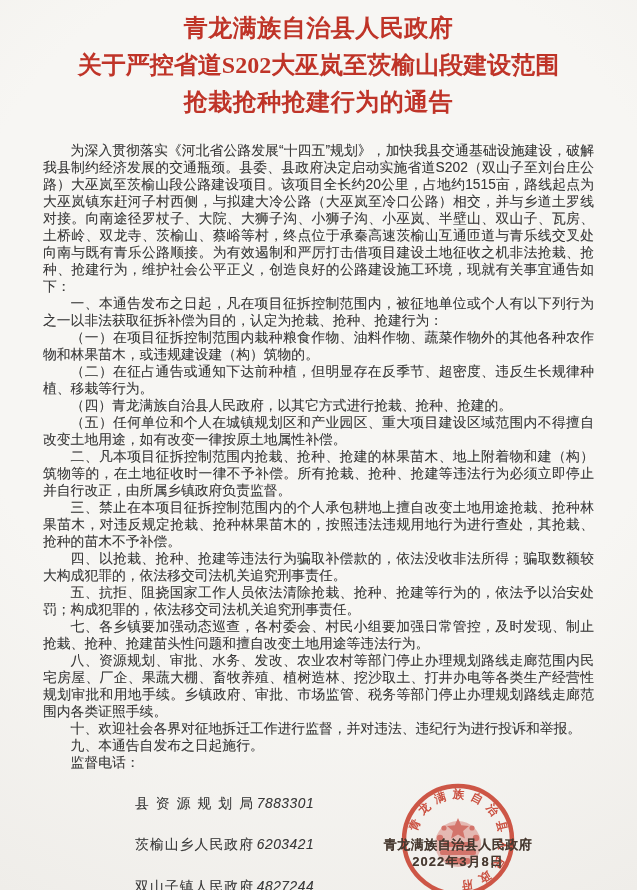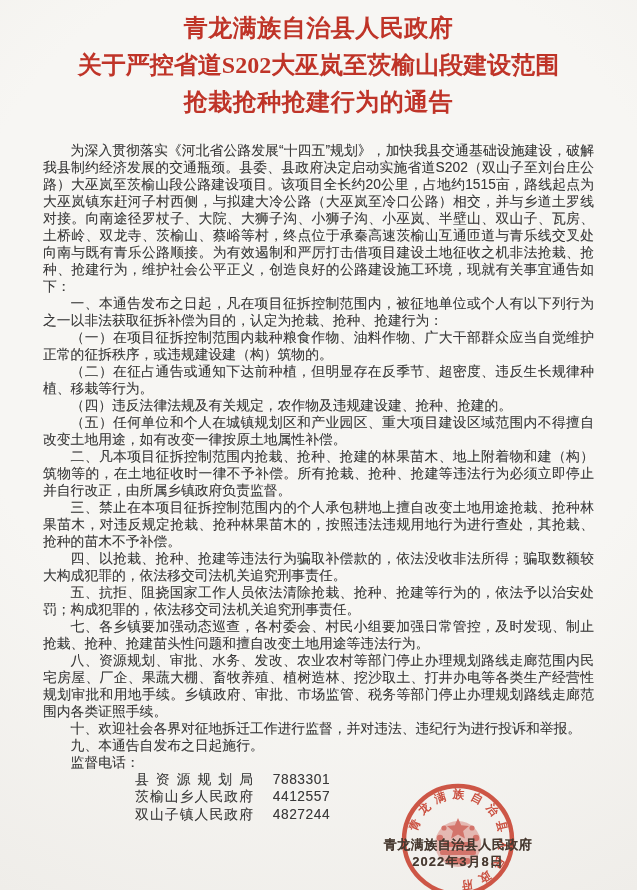--- a/index.html
+++ b/index.html
@@ -39,22 +39,23 @@
     margin: 0;
     text-indent: 2em;
   }
   .phones { margin: 0 0 0 92px; }
   .ph-row { line-height: 17.3px; white-space: nowrap; }
   .ph-name {
     display: inline-block;
     width: 118px;
     text-align: justify;
     text-align-last: justify;
+    margin-top: 24px;
   }
-  .ph-num { display: inline-block; margin-left: 16px; letter-spacing: 0.5px; }
+  .ph-num { display: inline-block; margin-left: 0; letter-spacing: 0.5px; font-style: italic; }
   .seal-wrap {
     position: absolute;
     left: 396px; top: 782px;
     width: 135px; height: 130px;
     pointer-events: none;
   }
   .signature {
     position: absolute;
     left: 378px; top: 837px;
     width: 160px;
@@ -74,42 +75,42 @@
 
   <header class="titles">
     <div class="title-line" style="color:#bf3428">青龙满族自治县人民政府</div>
     <div class="title-line" style="color:#bf3428; letter-spacing:0;">关于严控省道S202大巫岚至茨榆山段建设范围</div>
     <div class="title-line" style="color:#bf3428">抢栽抢种抢建行为的通告</div>
   </header>
 
   <main class="body-text">
     <p>为深入贯彻落实《河北省公路发展“十四五”规划》，加快我县交通基础设施建设，破解我县制约经济发展的交通瓶颈。县委、县政府决定启动实施省道S202（双山子至刘台庄公路）大巫岚至茨榆山段公路建设项目。该项目全长约20公里，占地约1515亩，路线起点为大巫岚镇东赶河子村西侧，与拟建大冷公路（大巫岚至冷口公路）相交，并与乡道土罗线对接。向南途径罗杖子、大院、大狮子沟、小狮子沟、小巫岚、半壁山、双山子、瓦房、土桥岭、双龙寺、茨榆山、蔡峪等村，终点位于承秦高速茨榆山互通匝道与青乐线交叉处向南与既有青乐公路顺接。为有效遏制和严厉打击借项目建设土地征收之机非法抢栽、抢种、抢建行为，维护社会公平正义，创造良好的公路建设施工环境，现就有关事宜通告如下：</p>
     <p>一、本通告发布之日起，凡在项目征拆控制范围内，被征地单位或个人有以下列行为之一以非法获取征拆补偿为目的，认定为抢栽、抢种、抢建行为：</p>
-    <p>（一）在项目征拆控制范围内栽种粮食作物、油料作物、广大干部群众应当自觉维护正常的征拆秩序，或违规建设建（构）筑物的。</p>
+    <p>（一）在项目征拆控制范围内栽种粮食作物、油料作物、蔬菜作物外的其他各种农作物和林果苗木，或违规建设建（构）筑物的。</p>
     <p>（二）在征占通告或通知下达前种植，但明显存在反季节、超密度、违反生长规律种植、移栽等行为。</p>
-    <p>（四）违反法律法规及有关规定，农作物及违规建设建、抢种、抢建的。</p>
+    <p>（四）青龙满族自治县人民政府，以其它方式进行抢栽、抢种、抢建的。</p>
     <p>（五）任何单位和个人在城镇规划区和产业园区、重大项目建设区域范围内不得擅自改变土地用途，如有改变一律按原土地属性补偿。</p>
     <p>二、凡本项目征拆控制范围内抢栽、抢种、抢建的林果苗木、地上附着物和建（构）筑物等的，在土地征收时一律不予补偿。所有抢栽、抢种、抢建等违法行为必须立即停止并自行改正，由所属乡镇政府负责监督。</p>
     <p>三、禁止在本项目征拆控制范围内的个人承包耕地上擅自改变土地用途抢栽、抢种林果苗木，对违反规定抢栽、抢种林果苗木的，按照违法违规用地行为进行查处，其抢栽、抢种的苗木不予补偿。</p>
     <p>四、以抢栽、抢种、抢建等违法行为骗取补偿款的，依法没收非法所得；骗取数额较大构成犯罪的，依法移交司法机关追究刑事责任。</p>
     <p>五、抗拒、阻挠国家工作人员依法清除抢栽、抢种、抢建等行为的，依法予以治安处罚；构成犯罪的，依法移交司法机关追究刑事责任。</p>
     <p>七、各乡镇要加强动态巡查，各村委会、村民小组要加强日常管控，及时发现、制止抢栽、抢种、抢建苗头性问题和擅自改变土地用途等违法行为。</p>
     <p>八、资源规划、审批、水务、发改、农业农村等部门停止办理规划路线走廊范围内民宅房屋、厂企、果蔬大棚、畜牧养殖、植树造林、挖沙取土、打井办电等各类生产经营性规划审批和用地手续。乡镇政府、审批、市场监管、税务等部门停止办理规划路线走廊范围内各类证照手续。</p>
     <p>十、欢迎社会各界对征地拆迁工作进行监督，并对违法、违纪行为进行投诉和举报。</p>
     <p>九、本通告自发布之日起施行。</p>
     <p>监督电话：</p>
 
     <div class="phones">
       <div class="ph-row">
         <span class="ph-name">县资源规划局</span>
         <span class="ph-num">7883301</span>
       </div>
       <div class="ph-row">
         <span class="ph-name">茨榆山乡人民政府</span>
-        <span class="ph-num">4412557</span>
+        <span class="ph-num">6203421</span>
       </div>
       <div class="ph-row">
         <span class="ph-name">双山子镇人民政府</span>
         <span class="ph-num">4827244</span>
       </div>
 
     </div>
   </main>
 
   <div class="seal-wrap">

